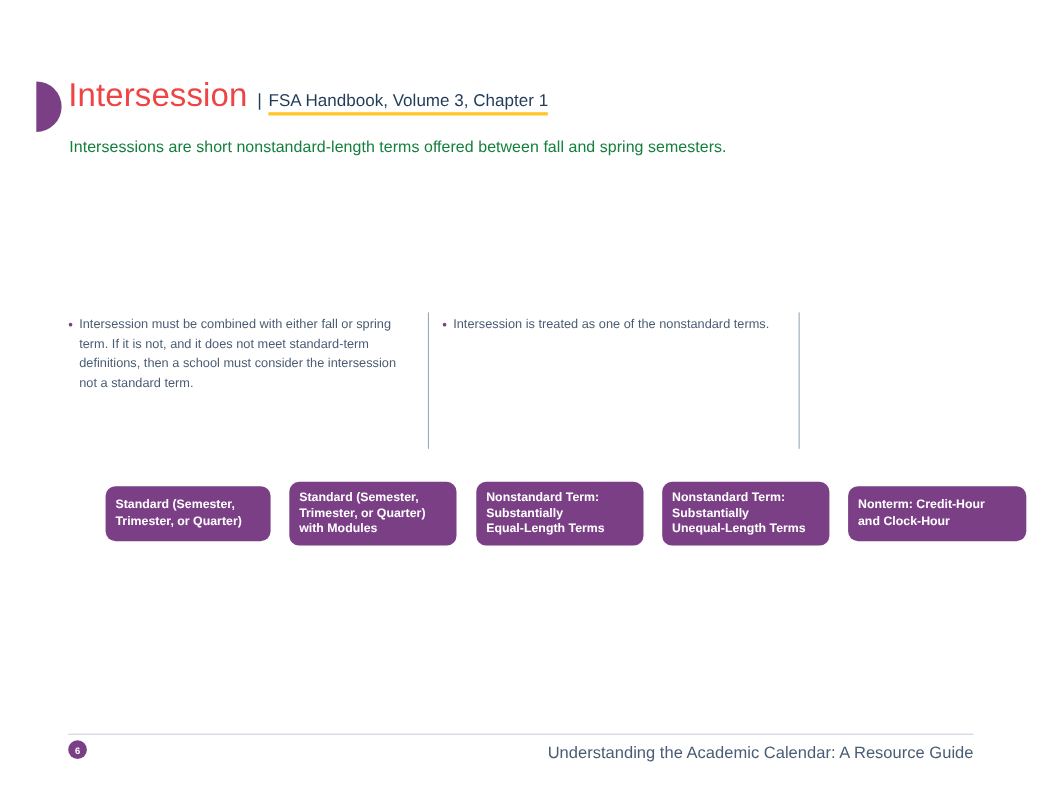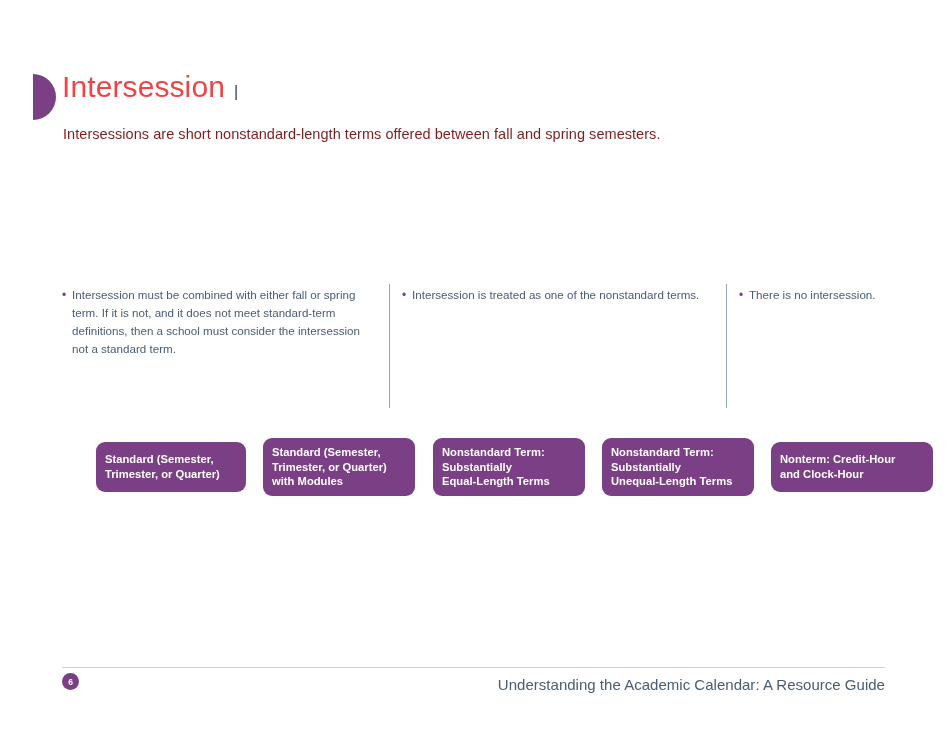--- a/index.html
+++ b/index.html
@@ -51,21 +51,21 @@
     border-bottom: 3px solid #FFC629;
     padding-bottom: 1px;
     line-height: 1.15;
   }
 
   .intro-line {
     position: absolute;
     left: 63px;
     top: 126px;
     font-size: 14.5px;
-    color: #7f1d1d;
+    color: #15803d;
     letter-spacing: 0.05px;
   }
 
   
   .cat-row {
     position: absolute;
     left: 0;
     top: 220px;
     width: 950px;
     height: 54px;
@@ -168,20 +168,21 @@
   }
 </style>
 </head>
 <body>
 
 <div class="header-marker"></div>
 
 <div class="title-row">
   <span class="page-title">Intersession</span>
   <span class="title-pipe">|</span>
+  <span class="title-sub">FSA Handbook, Volume 3, Chapter 1</span>
 </div>
 
 <div class="intro-line">Intersessions are short nonstandard-length terms offered between fall and spring semesters.</div>
 
 <div class="cat-row">
   <div class="cat-box cat-0">
     <span class="cat-label">Standard (Semester,
 Trimester, or Quarter)</span>
   </div>
   <div class="cat-box cat-1">
@@ -210,18 +211,17 @@
 
 <div class="bullet-col col-a">
   <div class="bullet-item">Intersession must be combined with either fall or spring term. If it is not, and it does not meet standard-term definitions, then a school must consider the intersession not a standard term.</div>
 </div>
 
 <div class="bullet-col col-b">
   <div class="bullet-item">Intersession is treated as one of the nonstandard terms.</div>
 </div>
 
 <div class="bullet-col col-c">
-  <div class="bullet-item">There is no intersession.</div>
 </div>
 
 <div class="footer-rule"></div>
 <div class="page-badge">6</div>
 <div class="footer-text">Understanding the Academic Calendar: A Resource Guide</div>
 
 </body></html>

